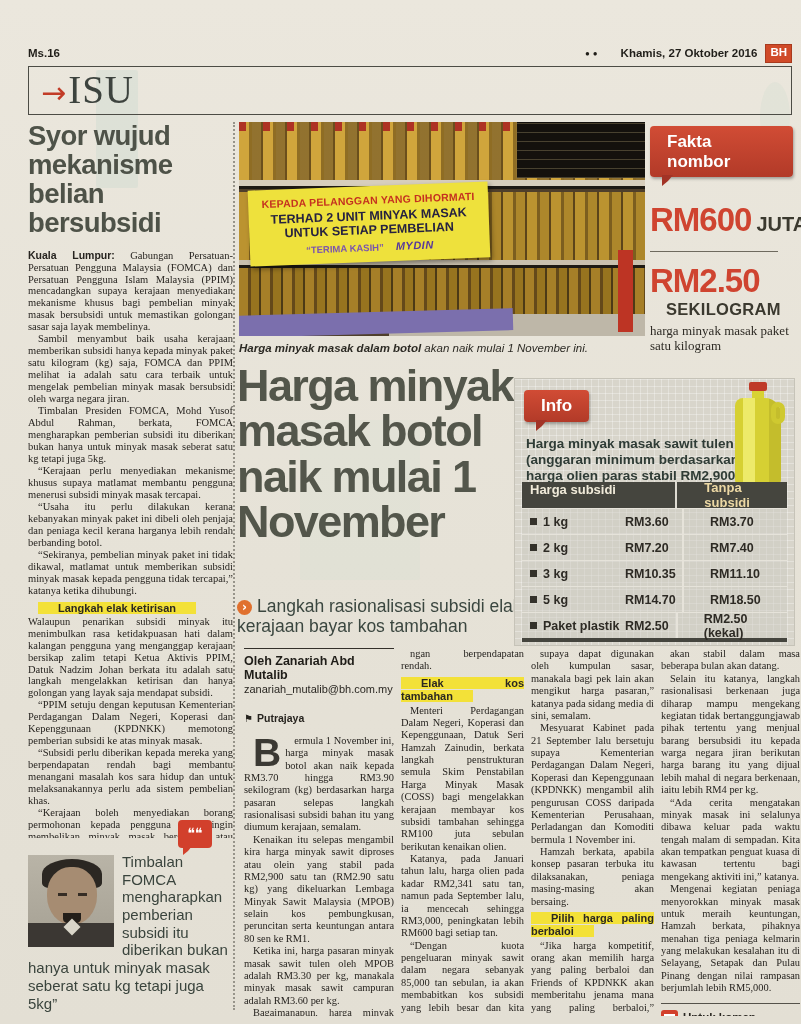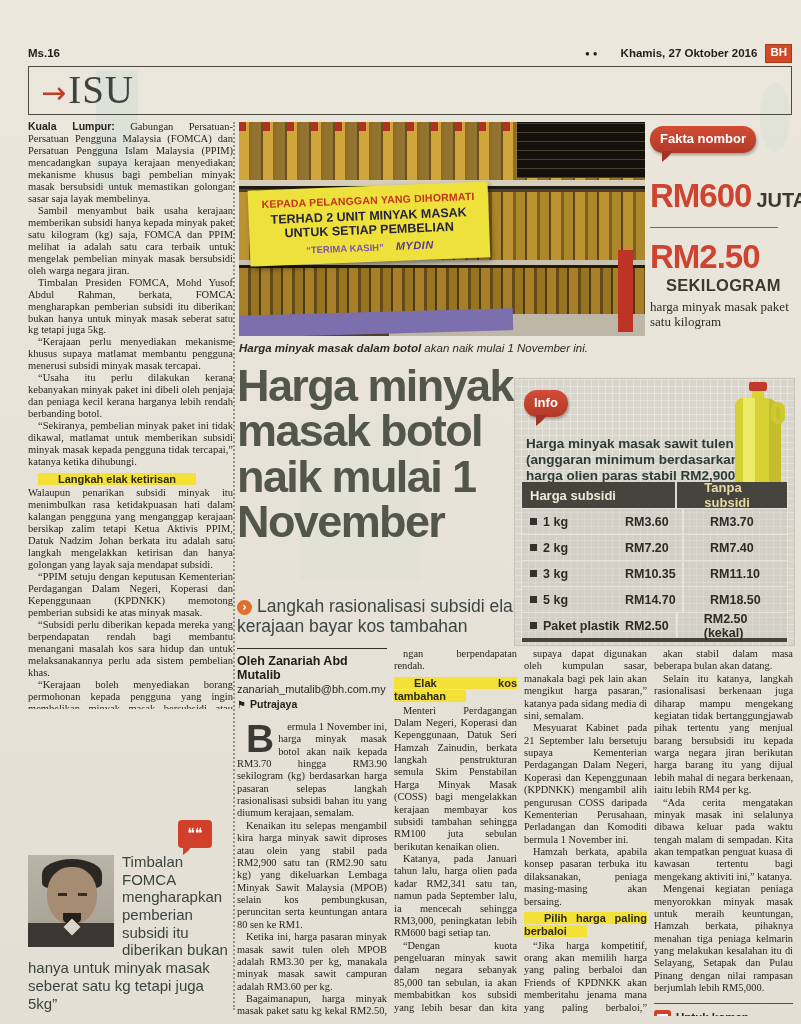--- a/index.html
+++ b/index.html
@@ -65,54 +65,54 @@
   .sign-brand{color:#57399c;font-weight:bold;font-style:italic;font-size:11px;letter-spacing:.5px}
   .caption{position:absolute;left:239px;top:342px;width:406px;font-family:"Liberation Sans",sans-serif;font-size:11.5px;font-style:italic;color:#2c2a24}
   .cap-b{font-weight:bold}
 
   
   .m-head{position:absolute;left:237px;top:363px;width:286px;font-family:"Liberation Sans",sans-serif;font-weight:bold;font-size:45px;line-height:1.01;letter-spacing:-1.6px;color:#53564b}
   .standfirst{position:absolute;left:237px;top:596px;width:292px;font-family:"Liberation Sans",sans-serif;font-size:17.5px;line-height:1.17;color:#3a463f}
   .sbullet{display:inline-block;width:15px;height:15px;border-radius:50%;background:#e0702d;color:#fff;font-size:12px;line-height:15px;text-align:center;font-weight:bold;margin-right:5px;vertical-align:1px;font-family:"DejaVu Sans",sans-serif}
 
   
-  .acols{position:absolute;left:237px;top:648px;width:556px;height:368px;display:flex;gap:7px}
+  .acols{position:absolute;left:244px;top:648px;width:556px;height:368px;display:flex;gap:7px}
   .acol{font-size:10.4px;line-height:1.19;text-align:justify;overflow:hidden;color:#272420}
   .acol p{text-indent:9px}
   .c1{width:150px}.c2{width:123px}.c3{width:123px}.c4{width:139px}
   .byrule{border-top:1.5px solid #33302a;margin-bottom:5px}
   .byname{font-family:"Liberation Sans",sans-serif;font-weight:bold;font-size:12.5px;line-height:1.15;color:#1f1d18;text-align:left}
-  .byemail{font-family:"Liberation Sans",sans-serif;font-size:11px;line-height:1.2;word-break:break-all;text-align:left;color:#2a2722;margin-bottom:2px}
+  .byemail{font-family:"Liberation Sans",sans-serif;font-size:11px;line-height:1.2;word-break:break-all;text-align:left;color:#2a2722;margin-bottom:16px}
   .byloc{font-family:"Liberation Sans",sans-serif;font-weight:bold;font-size:10.5px;margin-bottom:10px;text-align:left;color:#26231e}
   .flag{margin-right:4px;font-family:"DejaVu Sans",sans-serif;font-size:10px}
   .drop::first-letter{float:left;font-family:"Liberation Sans",sans-serif;font-weight:bold;font-size:39px;line-height:30px;padding:3px 4px 0 0;color:#3b3933}
   .asub{margin:4px 0 1px;text-indent:0 !important}
 
   
   .fakta{position:absolute;left:650px;top:126px;width:143px;font-family:"Liberation Sans",sans-serif}
-  .tab{display:inline-block;background:linear-gradient(180deg,#d14c35,#b23a28);color:#fff;font-weight:bold;font-size:13px;line-height:1.15;padding:6px 10px;border-radius:13px;position:relative;box-shadow:1px 2px 3px rgba(0,0,0,.3)}
+  .tab{display:inline-block;background:linear-gradient(180deg,#d14c35,#b23a28);color:#fff;font-weight:bold;font-size:17px;line-height:1.15;padding:6px 17px;border-radius:4px;position:relative;box-shadow:1px 2px 3px rgba(0,0,0,.3)}
   .tab:after{content:"";position:absolute;left:12px;bottom:-9px;border:5px solid transparent;border-top:6px solid #a23326;border-left:6px solid #a23326}
   .fk-row1{margin-top:24px;white-space:nowrap}
   .fk-val{font-weight:bold;font-size:33px;color:#cf4430;letter-spacing:-1px}
   .fk-unit{font-weight:bold;font-size:20px;color:#3b392f;margin-left:5px}
   .fk-desc{font-family:"Liberation Serif",serif;font-size:13px;line-height:1.18;margin-top:3px;color:#2e2b25}
   .fk-hr{border-top:1px solid #6e6a5e;width:128px;margin:12px 0 10px}
   .fk-unit2{display:block;font-weight:bold;font-size:16.5px;color:#3b392f;letter-spacing:.3px;margin:0 16px 4px}
 
   
   .info{position:absolute;left:514px;top:378px;width:281px;height:268px;background:#d8d5cb;background-image:repeating-linear-gradient(0deg,rgba(255,255,255,.3) 0 1px,transparent 1px 7px),repeating-linear-gradient(90deg,rgba(255,255,255,.3) 0 1px,transparent 1px 7px);box-shadow:0 0 0 1px #c6c3b8 inset;font-family:"Liberation Sans",sans-serif}
   .info .tab{position:absolute;left:10px;top:12px}
   .i-title{position:absolute;left:12px;top:58px;width:242px;font-weight:bold;font-size:13.5px;line-height:1.2;color:#2f3c36}
   .bottle{position:absolute;right:8px;top:4px;width:58px;height:106px}
   .bt-cap{position:absolute;left:20px;top:0;width:18px;height:9px;background:#bf3a28;border-radius:2px}
   .bt-neck{position:absolute;left:23px;top:9px;width:12px;height:8px;background:#d8d234}
   .bt-body{position:absolute;left:6px;top:16px;width:46px;height:88px;background:linear-gradient(90deg,#d6d033 0 8px,#edea6a 8px 20px,#d6d033 20px 34px,#c4bd2c 34px 46px);border-radius:8px 16px 6px 6px}
   .bt-handle{position:absolute;right:2px;top:20px;width:14px;height:22px;border:5px solid #cfc930;border-radius:8px}
   .i-table{position:absolute;left:8px;top:104px;width:265px}
-  .it-head{display:flex;background:#45453e;color:#f0ead9;font-weight:bold;font-size:13px;height:26px;align-items:center}
+  .it-head{display:flex;background:#45453e;color:#f0ead9;font-weight:bold;font-size:13px;height:26px;}
   .it-h1{width:160px;padding-left:8px}
   .it-h2{padding-left:27px;border-left:2px solid #dedbd2;height:100%;display:flex;align-items:center;color:#ecd8a4}
   .it-row{display:flex;height:26px;align-items:center;font-weight:bold;font-size:12.5px;color:#2d2a24;border-top:1px solid #e6e3da;background:rgba(205,202,192,.45)}
   .it-c1{width:160px;display:flex;align-items:center;padding-left:8px}
   .sq{width:7px;height:7px;background:#34322b;margin-right:6px;flex:none}
   .it-item{width:82px}
   .it-c2{padding-left:26px;border-left:2px solid #e6e3da;height:100%;display:flex;align-items:center}
   .it-bot{height:4px;background:#45453e}
 
   
@@ -137,20 +137,21 @@
     <span class="bh-logo">BH</span>
   </div>
 
   <div class="isu-box">
     <div class="isu">
       <span class="isu-arrow">→</span><span>ISU</span>
     </div>
   </div>
 
   <div class="lcol">
+    <div class="l-head">Syor wujud mekanisme belian bersubsidi</div>
     <div class="l-body">
       <p class="ni"><span class="lead">Kuala Lumpur:</span> <span>Gabungan Persatuan-Persatuan Pengguna Malaysia (FOMCA) dan Persatuan Pengguna Islam Malaysia (PPIM) mencadangkan supaya kerajaan menyediakan mekanisme khusus bagi pembelian minyak masak bersubsidi untuk memastikan golongan sasar saja layak membelinya.</span></p>
       <p>Sambil menyambut baik usaha kerajaan memberikan subsidi hanya kepada minyak paket satu kilogram (kg) saja, FOMCA dan PPIM melihat ia adalah satu cara terbaik untuk mengelak pembelian minyak masak bersubsidi oleh warga negara jiran.</p>
       <p>Timbalan Presiden FOMCA, Mohd Yusof Abdul Rahman, berkata, FOMCA mengharapkan pemberian subsidi itu diberikan bukan hanya untuk minyak masak seberat satu kg tetapi juga 5kg.</p>
       <p>“Kerajaan perlu menyediakan mekanisme khusus supaya matlamat membantu pengguna menerusi subsidi minyak masak tercapai.</p>
       <p>“Usaha itu perlu dilakukan kerana kebanyakan minyak paket ini dibeli oleh penjaja dan peniaga kecil kerana harganya lebih rendah berbanding botol.</p>
       <p>“Sekiranya, pembelian minyak paket ini tidak dikawal, matlamat untuk memberikan subsidi minyak masak kepada pengguna tidak tercapai,” katanya ketika dihubungi.</p>
       <p class="subhl"><span class="hl">Langkah elak ketirisan</span></p>
       <p class="ni">Walaupun penarikan subsidi minyak itu menimbulkan rasa ketidakpuasan hati dalam kalangan pengguna yang menganggap kerajaan bersikap zalim tetapi Ketua Aktivis PPIM, Datuk Nadzim Johan berkata itu adalah satu langkah mengelakkan ketirisan dan hanya golongan yang layak saja mendapat subsidi.</p>
       <p>“PPIM setuju dengan keputusan Kementerian Perdagangan Dalam Negeri, Koperasi dan Kepenggunaan (KPDNKK) memotong pemberian subsidi ke atas minyak masak.</p>

